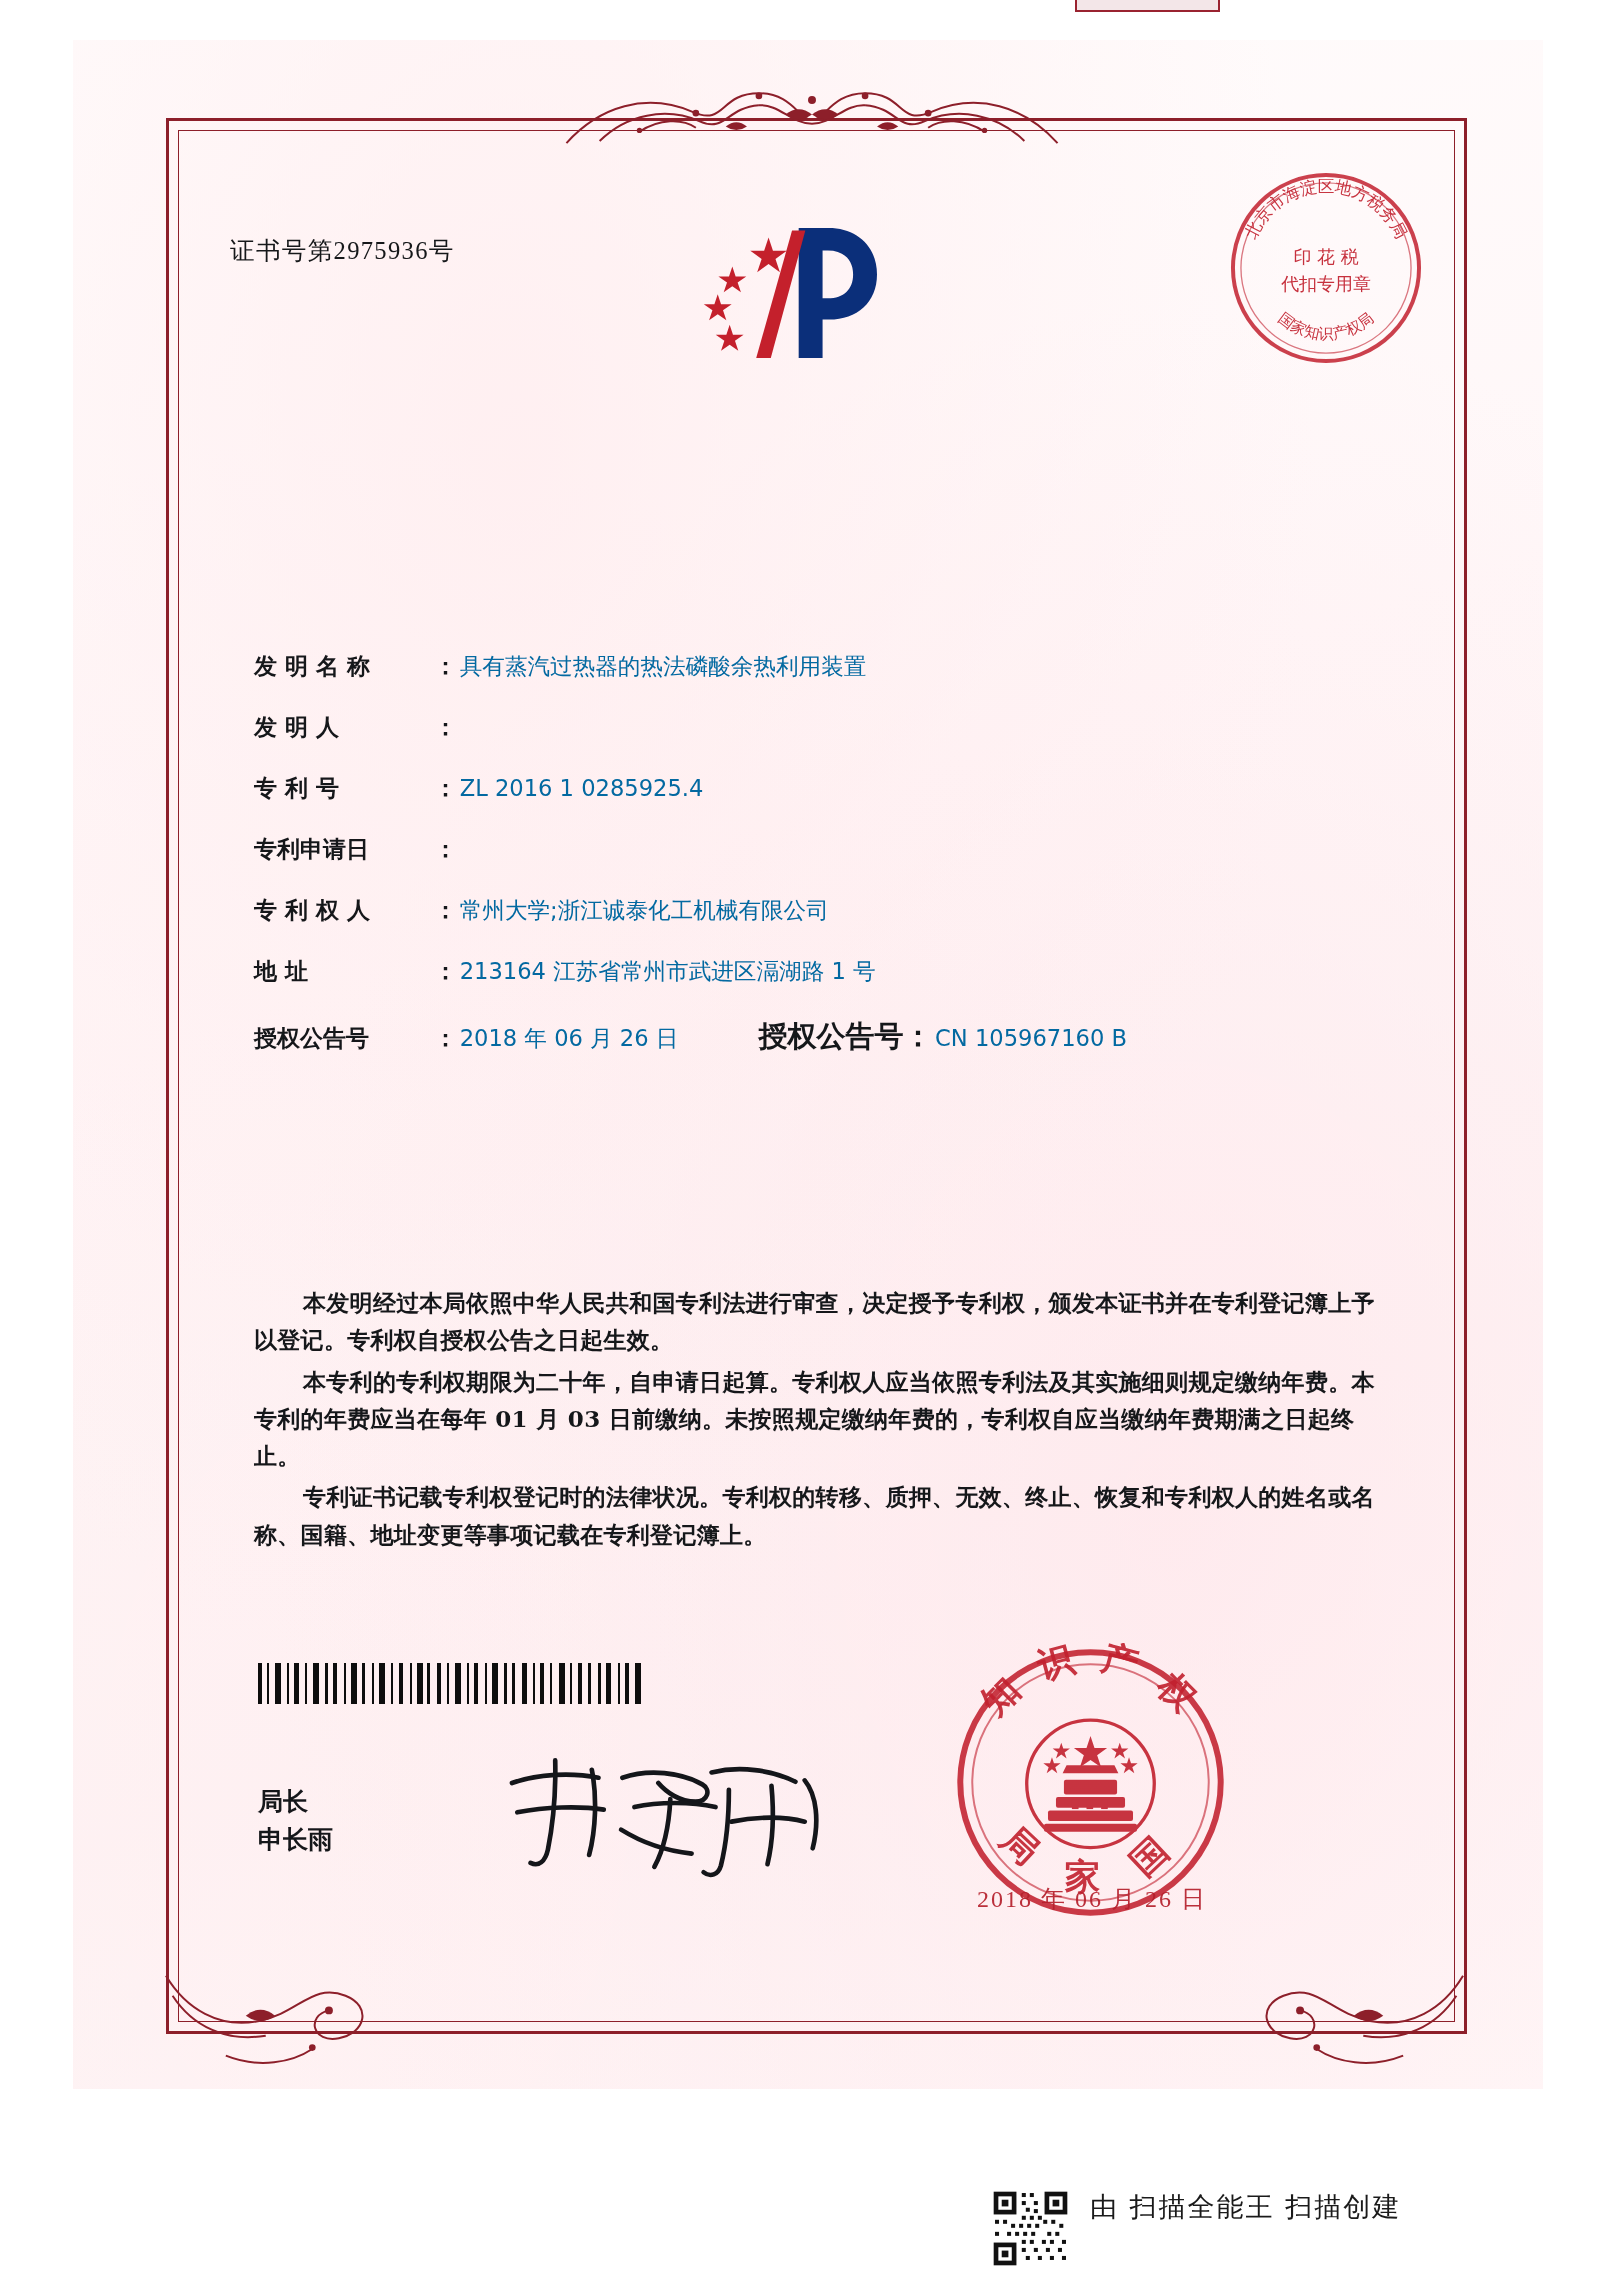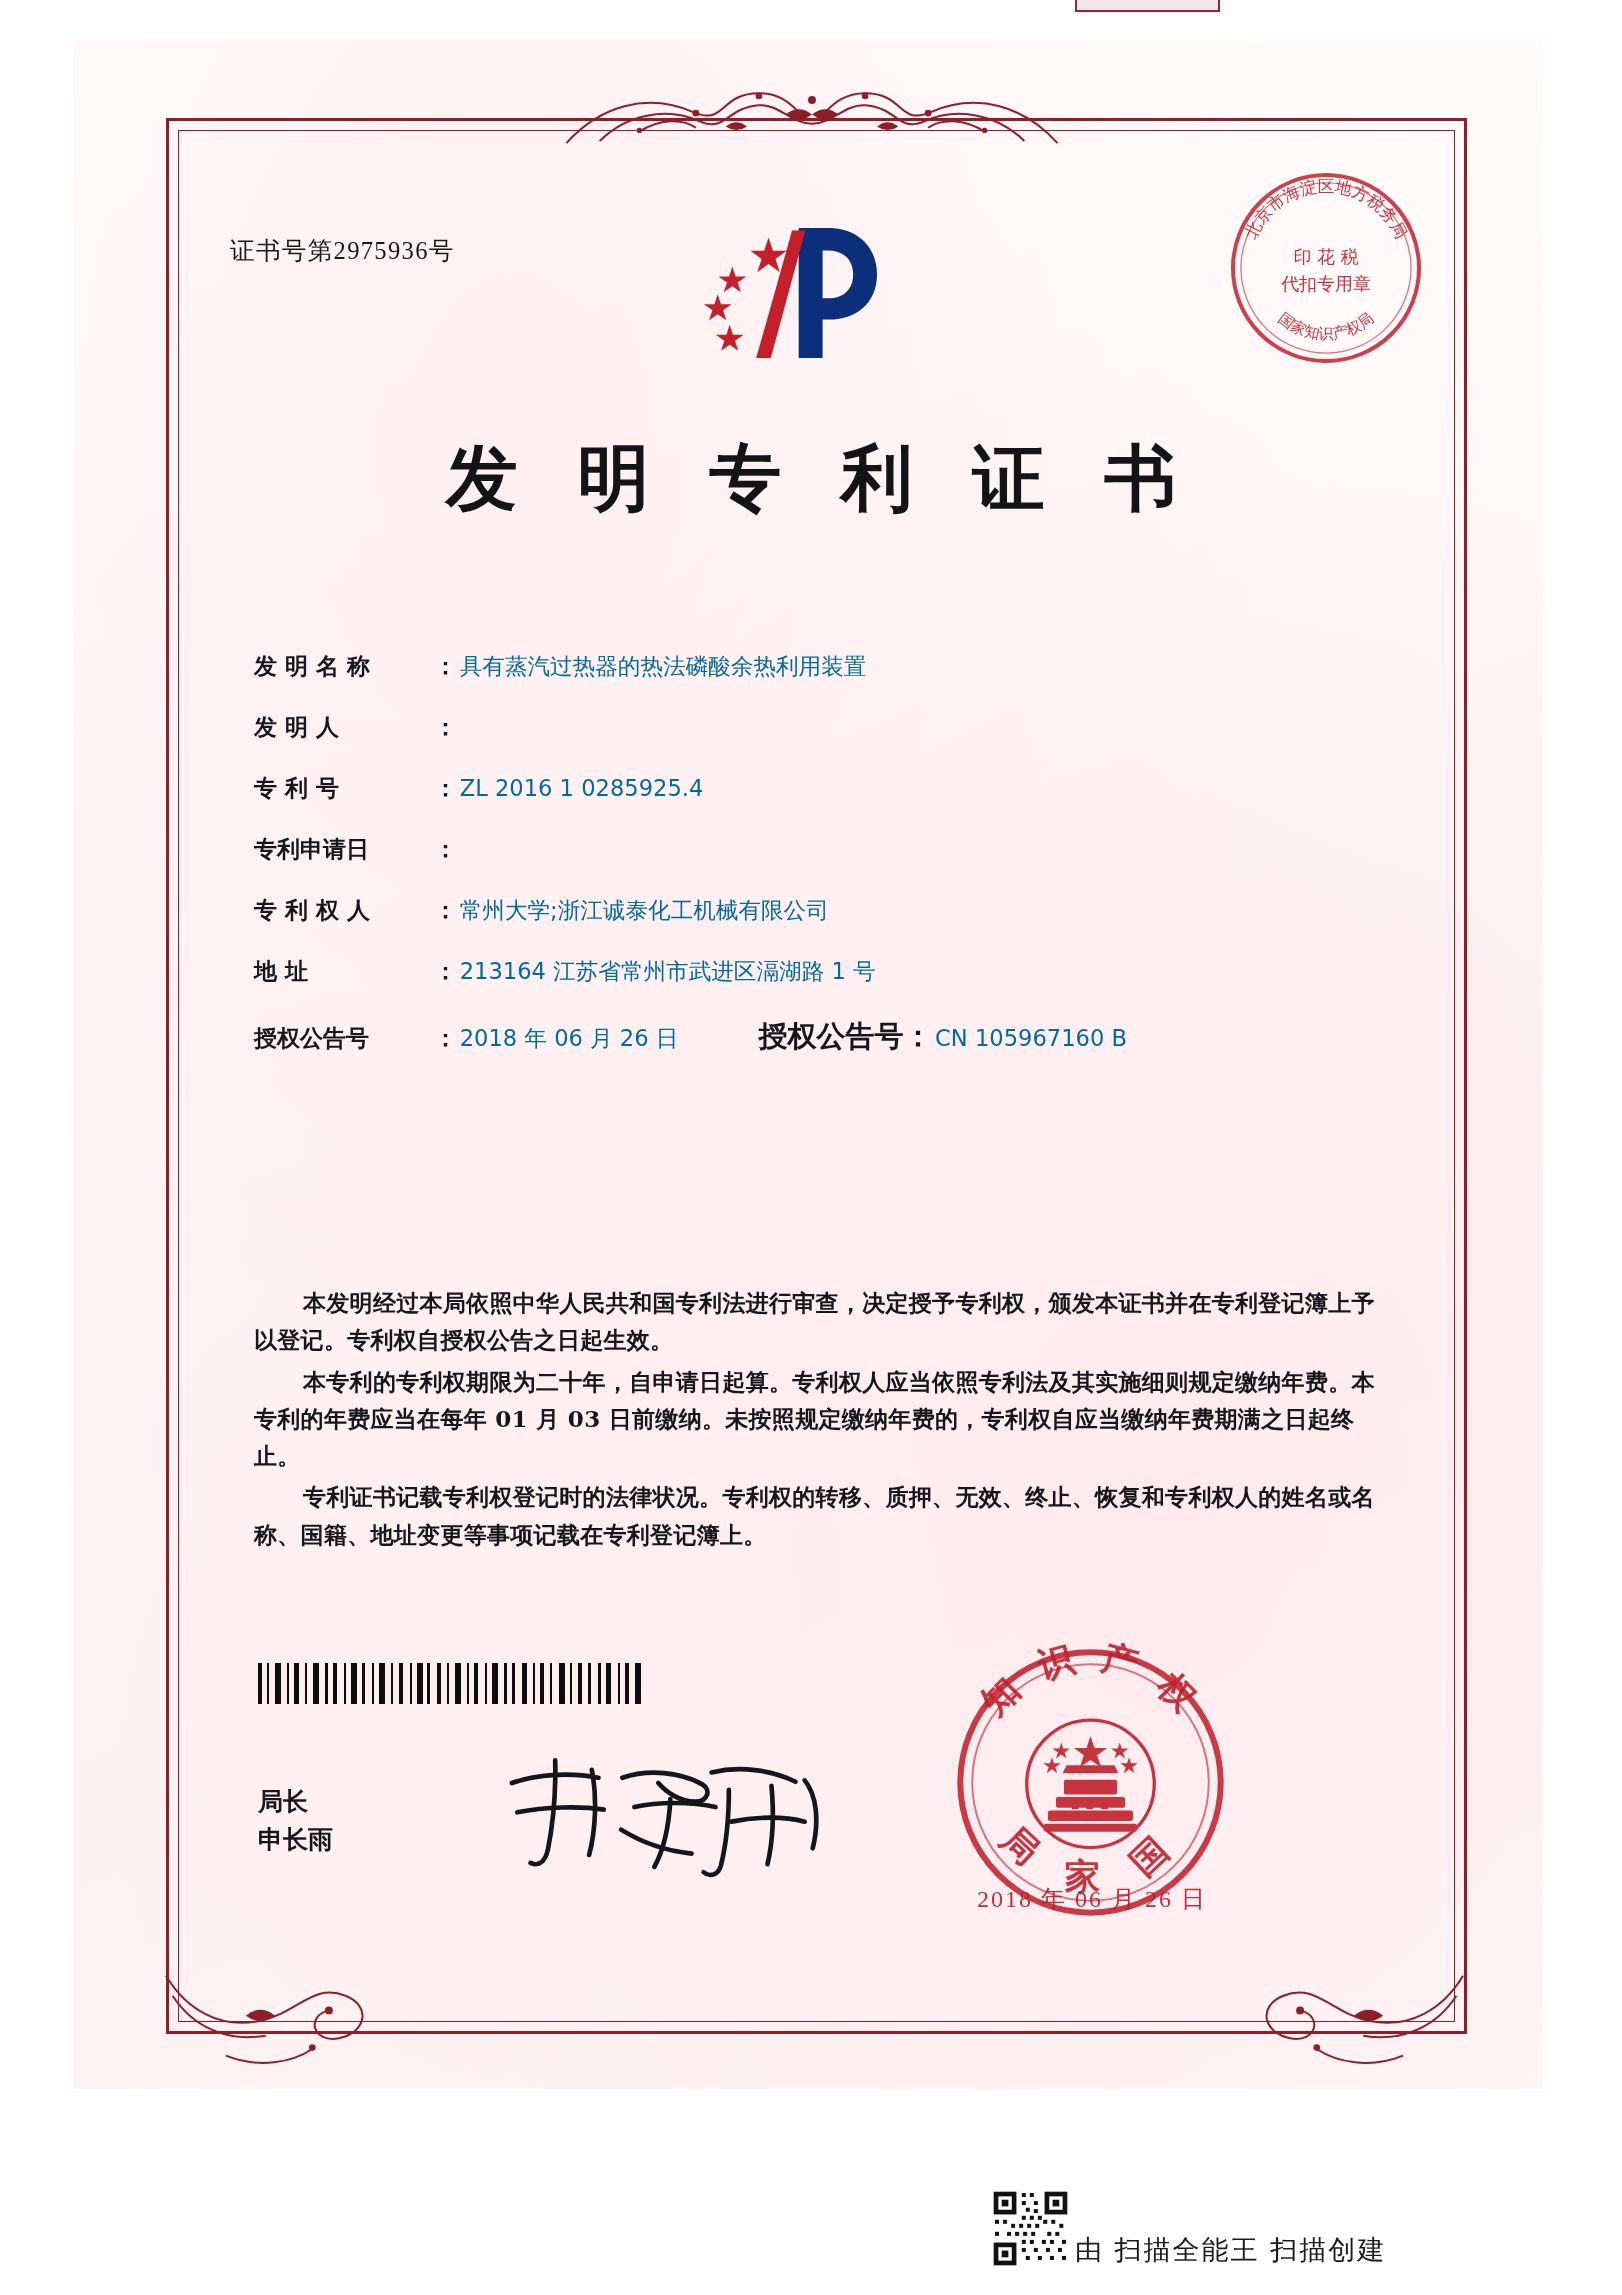--- a/index.html
+++ b/index.html
@@ -242,22 +242,22 @@
     font-size: 22px;
     color: #15171a;
   }
 
   
   .scan-wm {
     position: absolute;
     left: 991px;
     top: 2189px;
     display: flex;
-    align-items: flex-end;
-    gap: 5px;
+    align-items: flex-start;
+    gap: 20px;
   }
   .qr {
     width: 79px;
     height: 79px;
     position: relative;
     background: #ffffff;
   }
   .scan-text {
     font-family: "DejaVu Sans", sans-serif;
     font-size: 27px;
@@ -370,21 +370,20 @@
         <textPath href="#ringTop" startOffset="50%" text-anchor="middle">北京市海淀区地方税务局</textPath>
       </text>
       <text font-family="'DejaVu Sans', sans-serif" font-size="23" fill="#c2202e" opacity="0.9">
         <textPath href="#ringBot" startOffset="50%" text-anchor="middle">国家知识产权局</textPath>
       </text>
       <text x="155" y="148" text-anchor="middle" font-family="'DejaVu Sans', sans-serif" font-size="27" fill="#c2202e" opacity="0.92">印 花 税</text>
       <text x="155" y="188" text-anchor="middle" font-family="'DejaVu Sans', sans-serif" font-size="27" fill="#c2202e" opacity="0.92">代扣专用章</text>
     </svg>
   </div>
 
-  <div class="title">发 明 专 利 证 书</div>
 
   <div class="fields">
 
     <div class="field-row">
       <span class="field-label">发 明 名 称</span>
       <span class="field-colon">：</span>
       <span class="field-value">具有蒸汽过热器的热法磷酸余热利用装置</span>
     </div>
 
     <div class="field-row">

